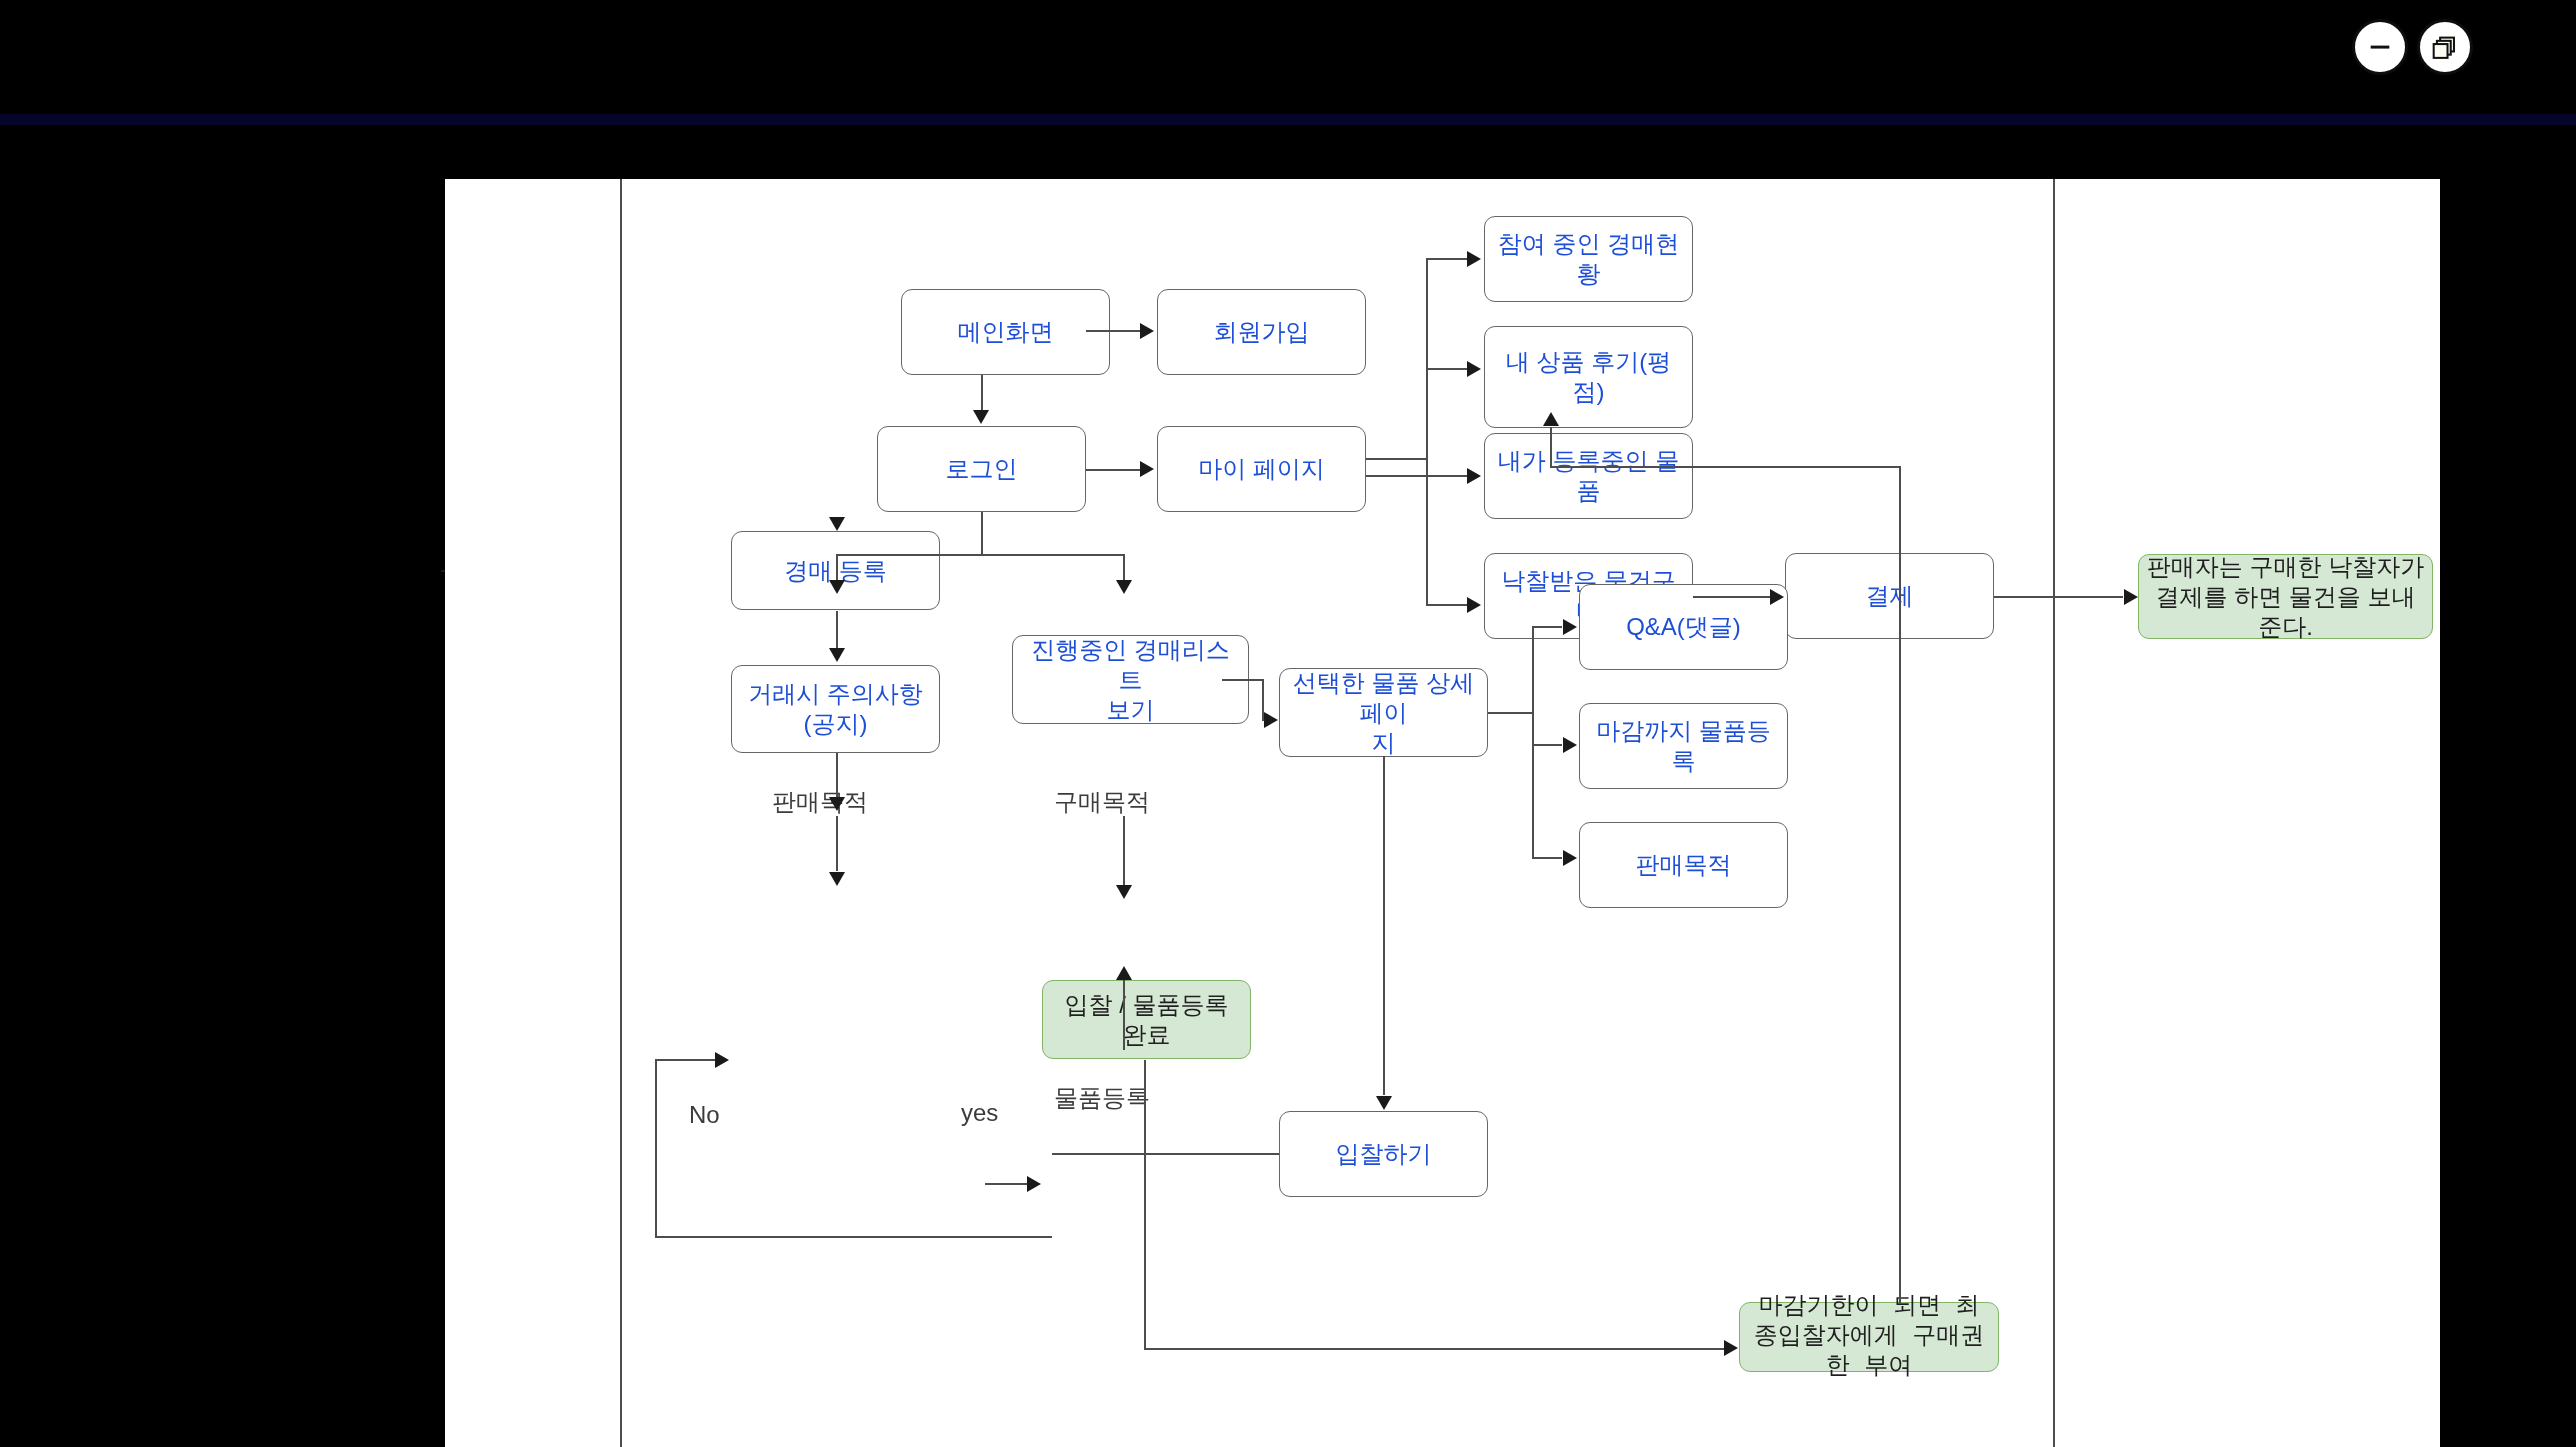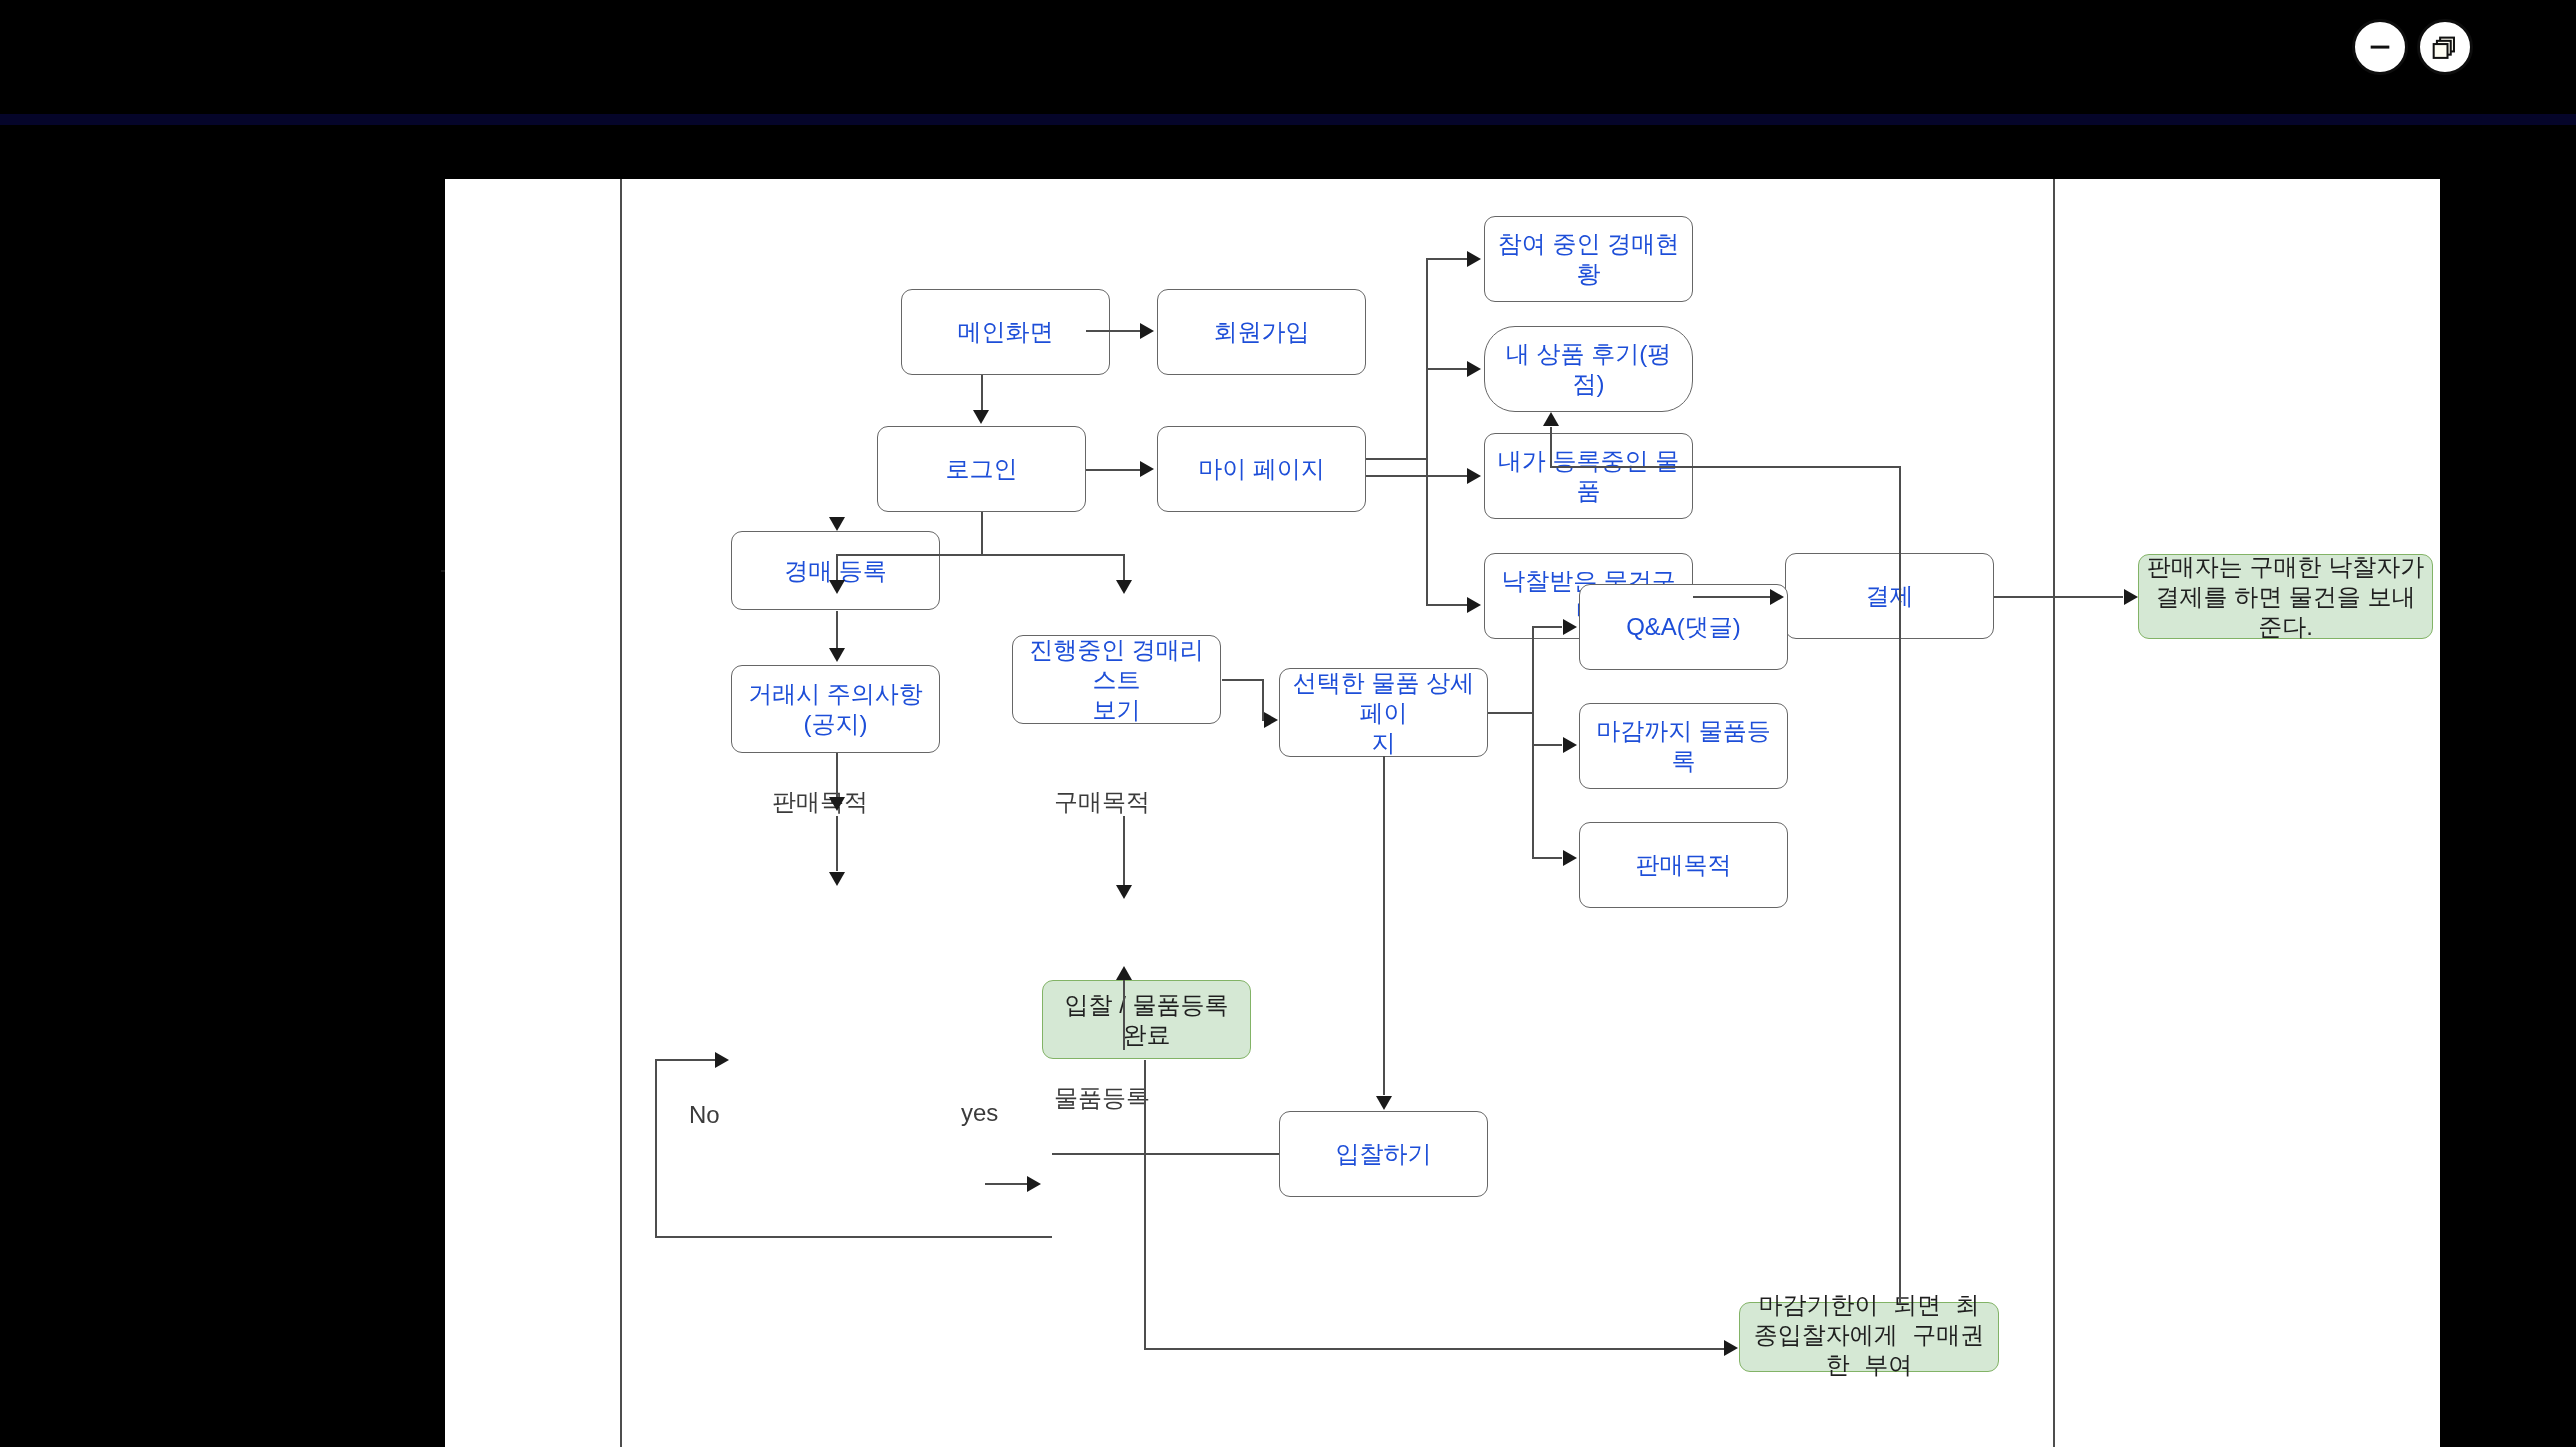--- a/index.html
+++ b/index.html
@@ -73,40 +73,40 @@
 
     <div class="page-line" style="left:175px;"></div>
     <div class="page-line" style="left:1608px;"></div>
 
     <div class="node" style="left:432px;top:110px;width:209px;height:86px;margin-left:24px;">메인화면</div>
     <div class="node" style="left:712px;top:110px;width:209px;height:86px;">회원가입</div>
     <div class="node" style="left:432px;top:247px;width:209px;height:86px;">로그인</div>
     <div class="node" style="left:712px;top:247px;width:209px;height:86px;">마이 페이지</div>
 
     <div class="node" style="left:1039px;top:37px;width:209px;height:86px;">참여 중인 경매현황</div>
-    <div class="node" style="left:1039px;top:147px;width:209px;height:86px;border-radius:31px;">내 상품 후기(평점)</div>
+    <div class="node" style="left:1039px;top:147px;width:209px;height:102px;">내 상품 후기(평점)</div>
     <div class="node" style="left:1039px;top:254px;width:209px;height:86px;">내가 등록중인 물품</div>
     <div class="node" style="left:1039px;top:374px;width:209px;height:86px;">낙찰받은 물건구매</div>
 
     <div class="node" style="left:1340px;top:374px;width:209px;height:86px;">결제</div>
 
     <div class="node green" style="left:1693px;top:375px;width:295px;height:85px;">
       <span>판매자는 구매한 낙찰자가 결제를 하면 물건을 보내준다.</span>
     </div>
 
     <div class="node" style="left:286px;top:352px;width:209px;height:79px;">경매 등록</div>
 
     <div class="node" style="left:286px;top:486px;width:209px;height:88px;">
       <span>
         <span>거래시 주의사항</span><br>
         <span>(공지)</span>
       </span>
     </div>
 
-    <div class="node" style="left:567px;top:456px;width:209px;height:89px;">
+    <div class="node" style="left:567px;top:456px;width:237px;height:89px;">
       <span>
         <span>진행중인 경매리스트</span><br>
         <span>보기</span>
       </span>
     </div>
 
     <div class="node green" style="left:597px;top:801px;width:209px;height:79px;">
       <span>입찰 / 물품등록 완료</span>
     </div>
 

